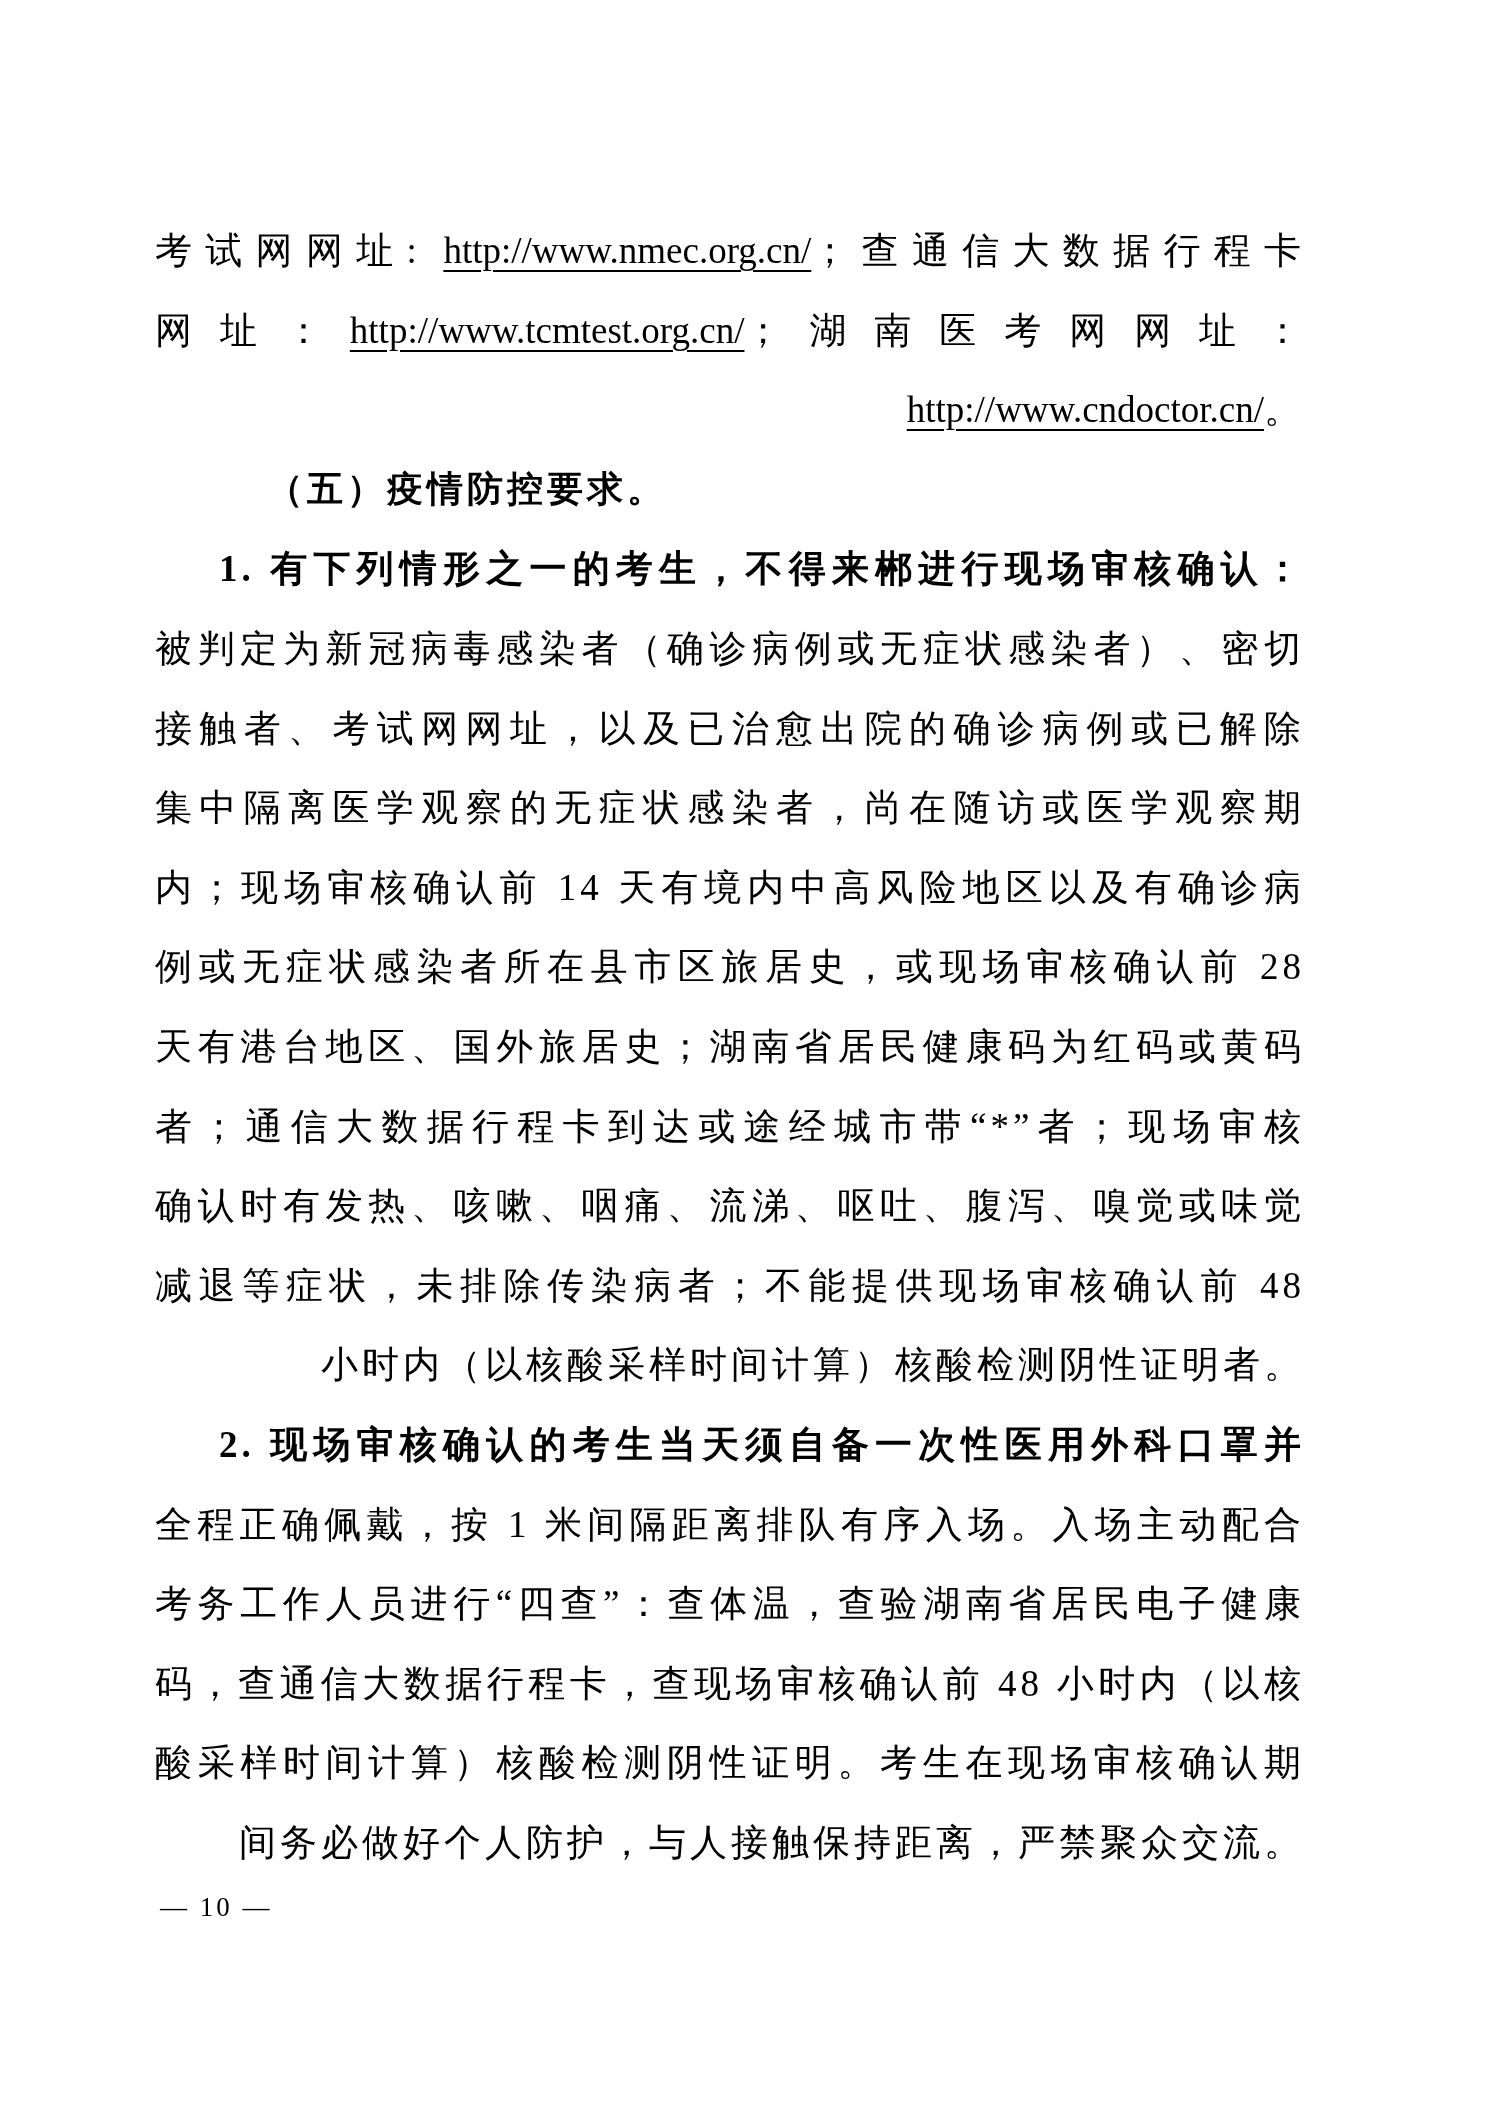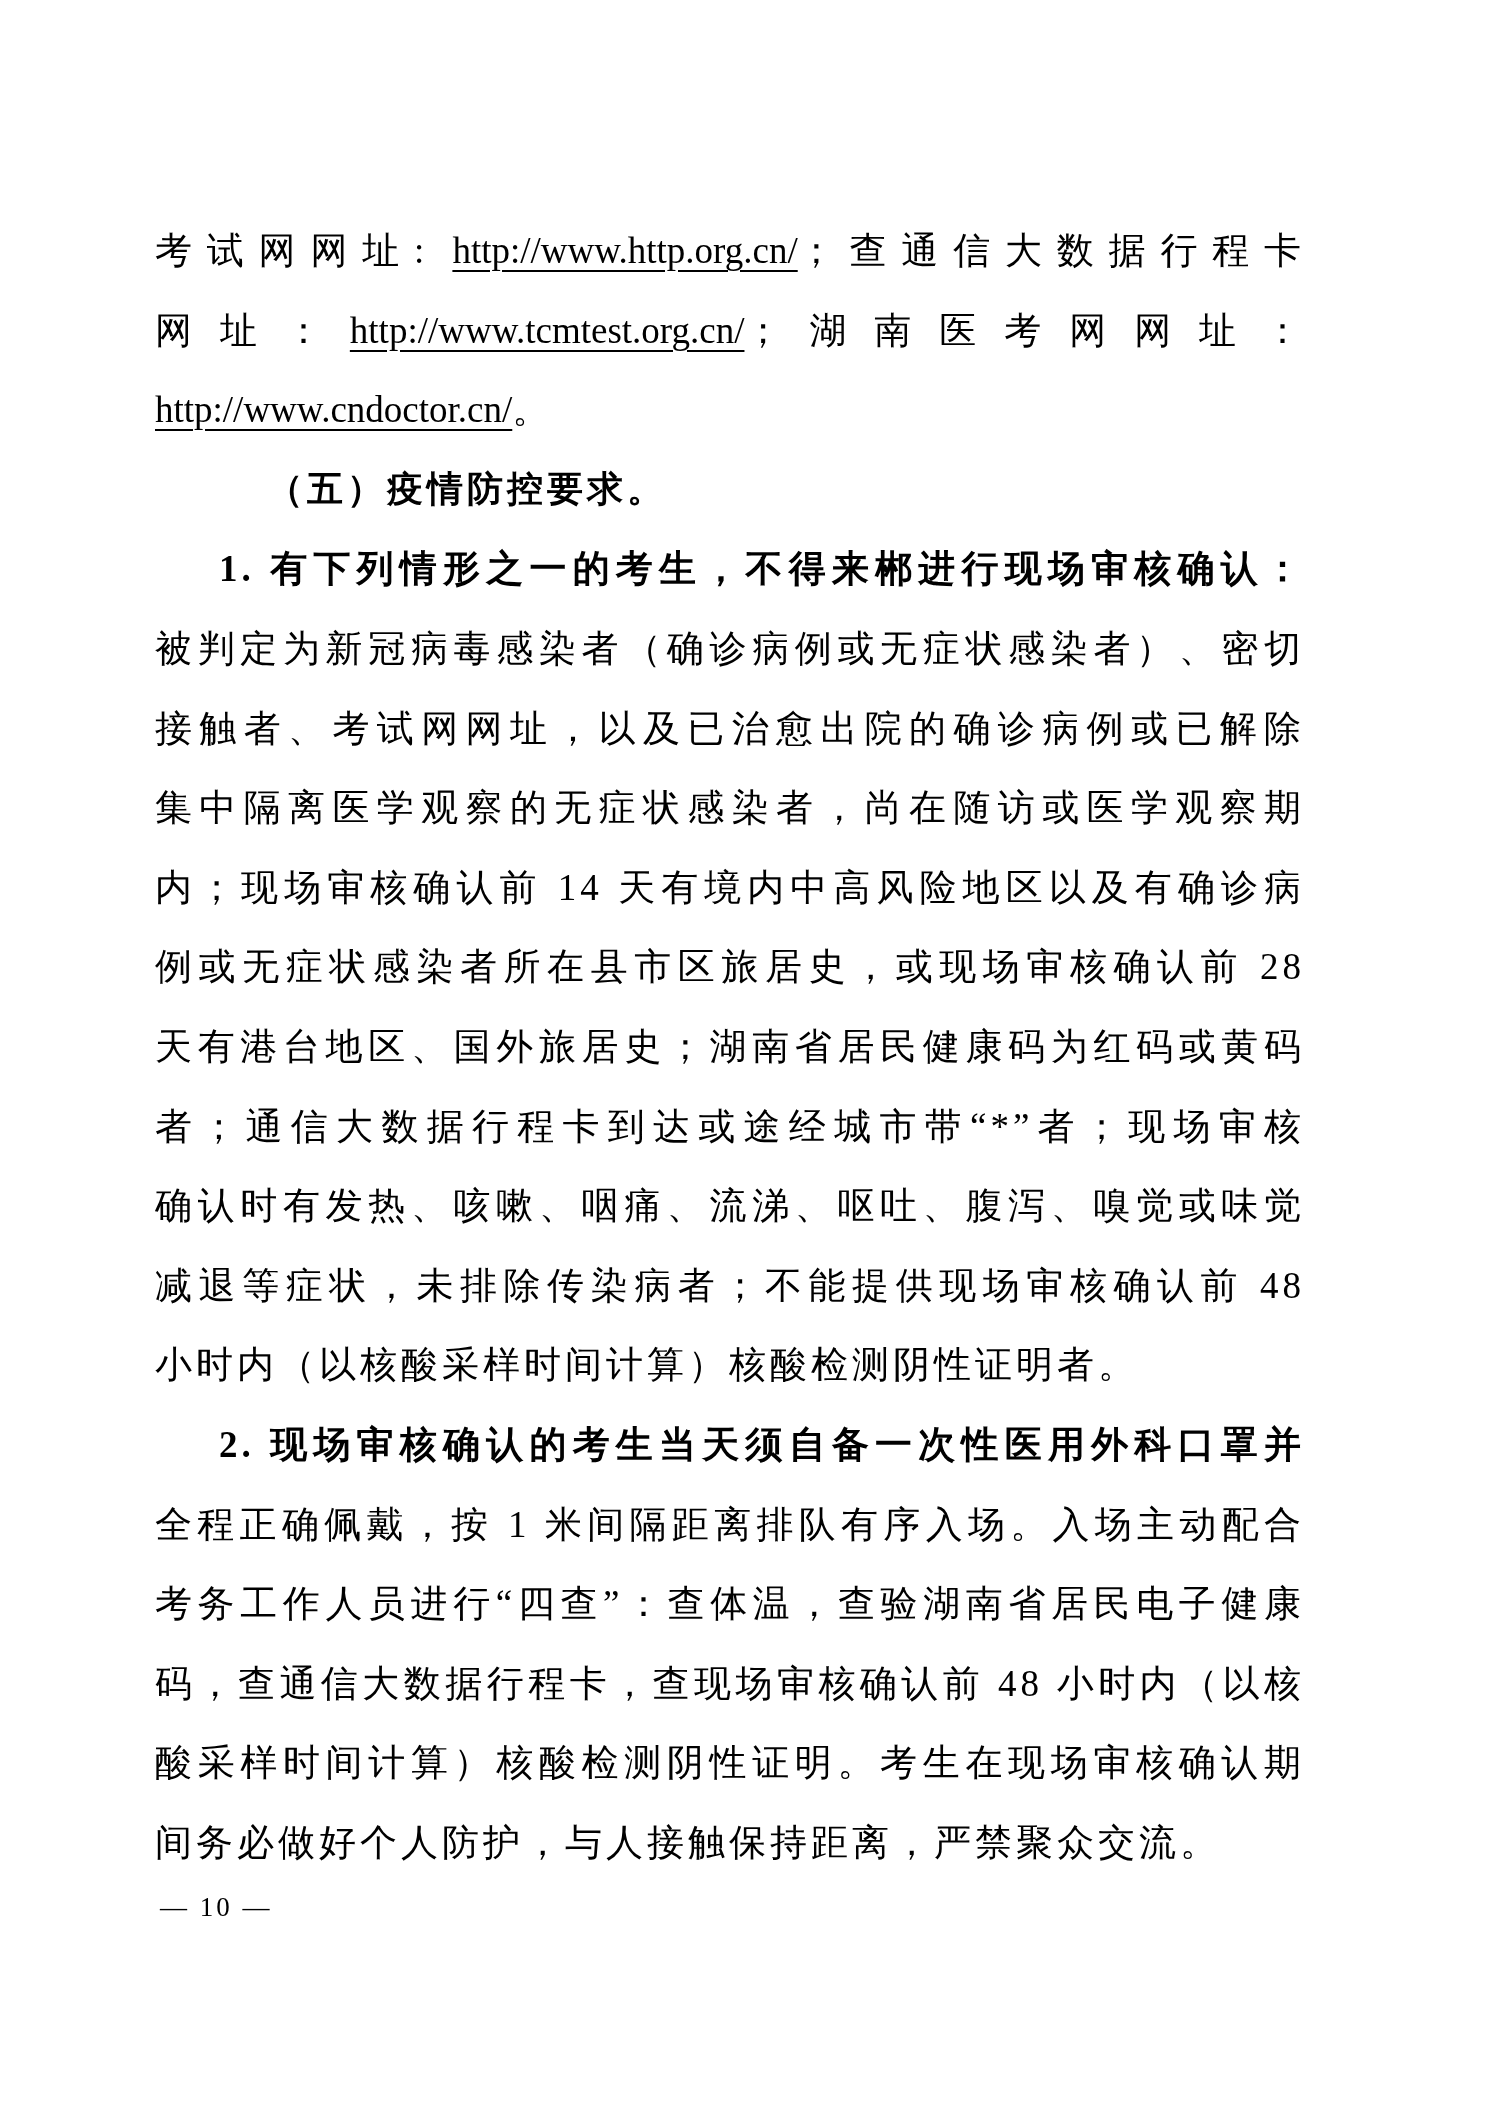--- a/index.html
+++ b/index.html
@@ -25,21 +25,21 @@
     height: 79.6px;
     line-height: 79.6px;
     font-size: 37px;
     letter-spacing: 4px;
     text-align: justify;
     text-align-last: justify;
     text-justify: inter-character;
     white-space: pre-wrap;
   }
   .line.left {
-    text-align: left;
+    text-align: right;
     text-align-last: auto;
   }
   .line.indent1 {
     text-indent: 64px;
     font-weight: bold;
   }
   .line.heading {
     font-weight: bold;
     font-size: 36px;
     text-indent: 112px;
@@ -58,21 +58,21 @@
     top: 1892px;
     font-size: 27px;
     letter-spacing: 3px;
   }
 </style>
 </head>
 <body>
 
 <div class="doc">
 
-  <div class="line"><span>考试网网址: </span><span class="url">http://www.http.org.cn/</span><span>；查通信大数据行程卡</span></div>
+  <div class="line"><span>考试网网址: </span><span class="url">http://www.nmec.org.cn/</span><span>；查通信大数据行程卡</span></div>
 
   <div class="line"><span>网址：</span><span class="url">http://www.tcmtest.org.cn/</span><span>；湖南医考网网址：</span></div>
 
   <div class="line left"><span class="url">http://www.cndoctor.cn/</span><span>。</span></div>
 
   <div class="line heading">（五）疫情防控要求。</div>
 
   <div class="line indent1">1. 有下列情形之一的考生，不得来郴进行现场审核确认：</div>
   <div class="line">被判定为新冠病毒感染者（确诊病例或无症状感染者）、密切</div>
   <div class="line">接触者、考试网网址，以及已治愈出院的确诊病例或已解除</div>

